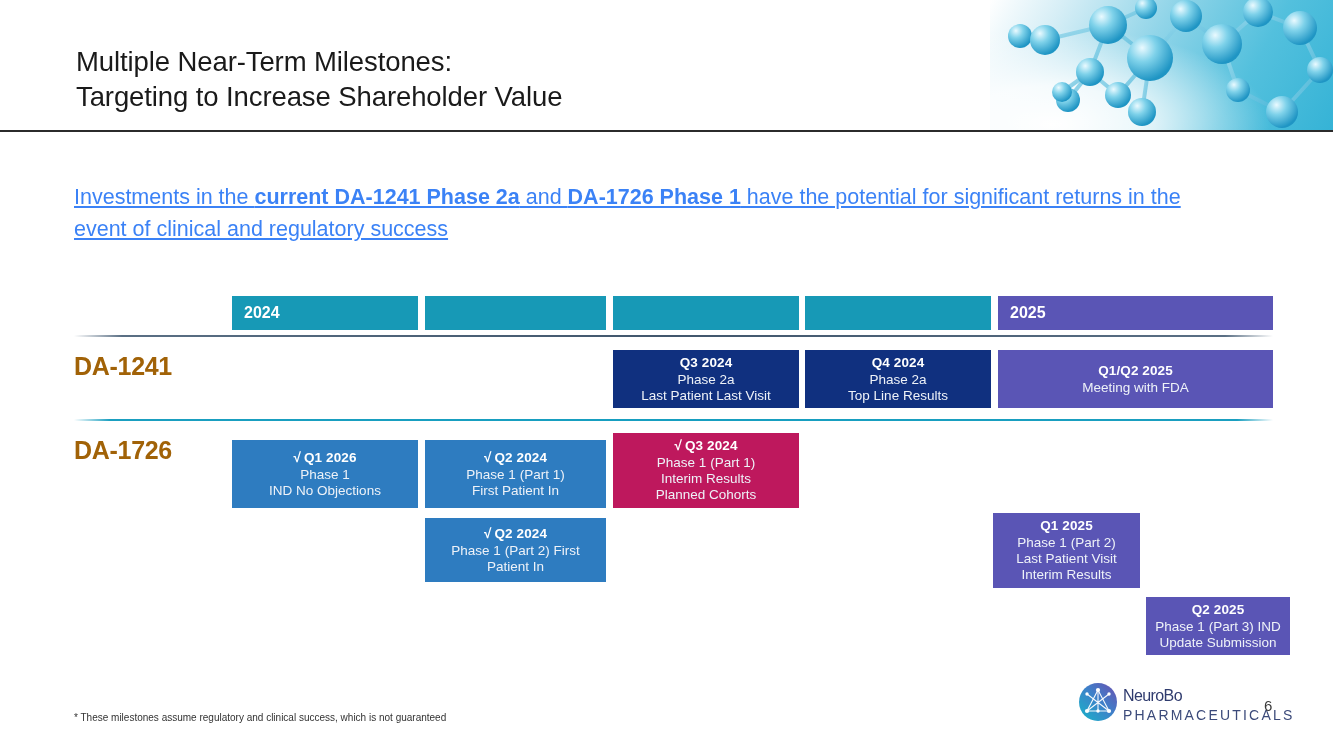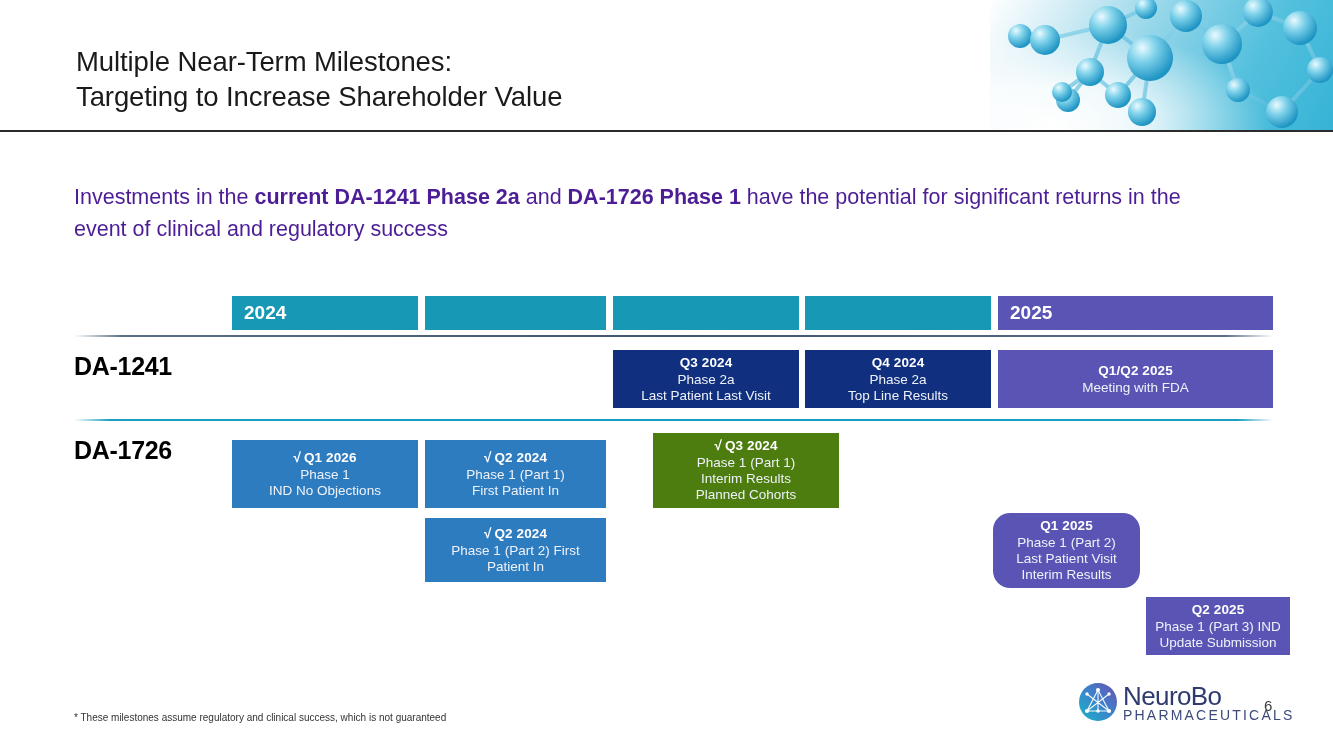--- a/index.html
+++ b/index.html
@@ -27,43 +27,43 @@
     font-size:27.5px;line-height:35px;color:#1a1a1a;font-weight:400;
     letter-spacing:-0.1px;
   }
   .title-rule{
     position:absolute;left:0;top:130px;width:1333px;height:2px;background:#2b2b2b;
   }
 
   
   .intro{
     position:absolute;left:74px;top:181px;width:1160px;
-    font-size:21.5px;line-height:32px;color:#4c1d95;font-weight:400;
+    font-size:21.5px;line-height:32px;color:#3b82f6;font-weight:400;text-decoration:underline;
   }
   .intro b{font-weight:700;}
 
   
   .tl{position:absolute;left:0;top:0;width:1333px;height:749px;}
 
   .year-bar{position:absolute;height:34px;top:296px;}
   .year-seg{
     position:absolute;top:0;height:34px;
-    color:#fff;font-size:19px;font-weight:700;
+    color:#fff;font-size:16px;font-weight:700;
     display:flex;align-items:center;
   }
   .year-seg span{padding-left:12px;}
 
   .divider{position:absolute;height:2px;}
   .divider.d1{left:74px;top:335px;width:1199px;
       background:linear-gradient(90deg,#ffffff 0%, #5a6f84 4%, #41566c 50%, #5a6f84 96%, #ffffff 100%);}
   .divider.d2{left:74px;top:419px;width:1199px;
       background:linear-gradient(90deg,#ffffff 0%, #1a9fc0 3%, #169ec0 50%, #1a9fc0 97%, #ffffff 100%);}
 
   .row-label{
-    position:absolute;font-size:25px;font-weight:700;color:#000000;letter-spacing:-0.3px;
+    position:absolute;font-size:25px;font-weight:700;color:#a16207;letter-spacing:-0.3px;
   }
   .row-label.r1{left:74px;top:352px;}
   .row-label.r2{left:74px;top:436px;}
 
   .mbox{
     position:absolute;
     color:#ffffff;
     display:flex;flex-direction:column;align-items:center;justify-content:center;
     text-align:center;
     line-height:16px;
@@ -75,21 +75,21 @@
   .mbox .chk{font-weight:700;margin-right:3px;}
 
   
   .footnote{
     position:absolute;left:74px;top:712px;
     font-size:10px;color:#333;font-weight:400;
   }
   .logo-wrap{position:absolute;left:1078px;top:682px;display:flex;align-items:center;}
   .logo-mark{width:40px;height:40px;flex:0 0 40px;}
   .logo-text{margin-left:5px;display:flex;flex-direction:column;justify-content:center;}
-  .logo-name{font-size:26px;font-weight:400;color:#2f3b6e;line-height:26px;letter-spacing:-0.6px;}
+  .logo-name{font-size:16px;font-weight:400;color:#2f3b6e;line-height:26px;letter-spacing:-0.6px;}
   .logo-sub{font-size:14px;letter-spacing:2.2px;color:#3b4a7a;line-height:11px;margin-top:1px;}
   .page-num{position:absolute;left:1264px;top:697px;font-size:15px;color:#3a3a3a;}
 </style>
 </head>
 <body>
 
 <div class="slide">
 
   <div class="header-art">
     <svg width="343" height="131" viewBox="0 0 343 131">
@@ -191,32 +191,32 @@
         <div class="mbox" style="left: 232px; top: 440px; width: 186px; height: 68px; background: rgb(46, 124, 192);">
           <div class="mb-title"><span class="chk">√</span><span>Q1 2026</span></div>
           <div class="mb-line">Phase 1</div>
           <div class="mb-line">IND No Objections</div>
         </div>
         <div class="mbox" style="left: 425px; top: 440px; width: 181px; height: 68px; background: rgb(46, 124, 192);">
           <div class="mb-title"><span class="chk">√</span><span>Q2 2024</span></div>
           <div class="mb-line">Phase 1 (Part 1)</div>
           <div class="mb-line">First Patient In</div>
         </div>
-        <div class="mbox" style="left: 613px; top: 433px; width: 186px; height: 75px; background: #4d7c0f; margin-left: 40px;">
+        <div class="mbox" style="left: 613px; top: 433px; width: 186px; height: 75px; background: #be185d;">
           <div class="mb-title"><span class="chk">√</span><span>Q3 2024</span></div>
           <div class="mb-line">Phase 1 (Part 1)</div>
           <div class="mb-line">Interim Results</div>
           <div class="mb-line">Planned Cohorts</div>
         </div>
         <div class="mbox" style="left: 425px; top: 518px; width: 181px; height: 64px; background: rgb(46, 124, 192);">
           <div class="mb-title"><span class="chk">√</span><span>Q2 2024</span></div>
           <div class="mb-line">Phase 1 (Part 2) First</div>
           <div class="mb-line">Patient In</div>
         </div>
-        <div class="mbox" style="left: 993px; top: 513px; width: 147px; height: 75px; background: rgb(90, 85, 181); border-radius: 17px;">
+        <div class="mbox" style="left: 993px; top: 513px; width: 147px; height: 75px; background: rgb(90, 85, 181);">
           <div class="mb-title"><span>Q1 2025</span></div>
           <div class="mb-line">Phase 1 (Part 2)</div>
           <div class="mb-line">Last Patient Visit</div>
           <div class="mb-line">Interim Results</div>
         </div>
         <div class="mbox" style="left: 1146px; top: 597px; width: 144px; height: 58px; background: rgb(90, 85, 181);">
           <div class="mb-title"><span>Q2 2025</span></div>
           <div class="mb-line">Phase 1 (Part 3) IND</div>
           <div class="mb-line">Update Submission</div>
         </div>

